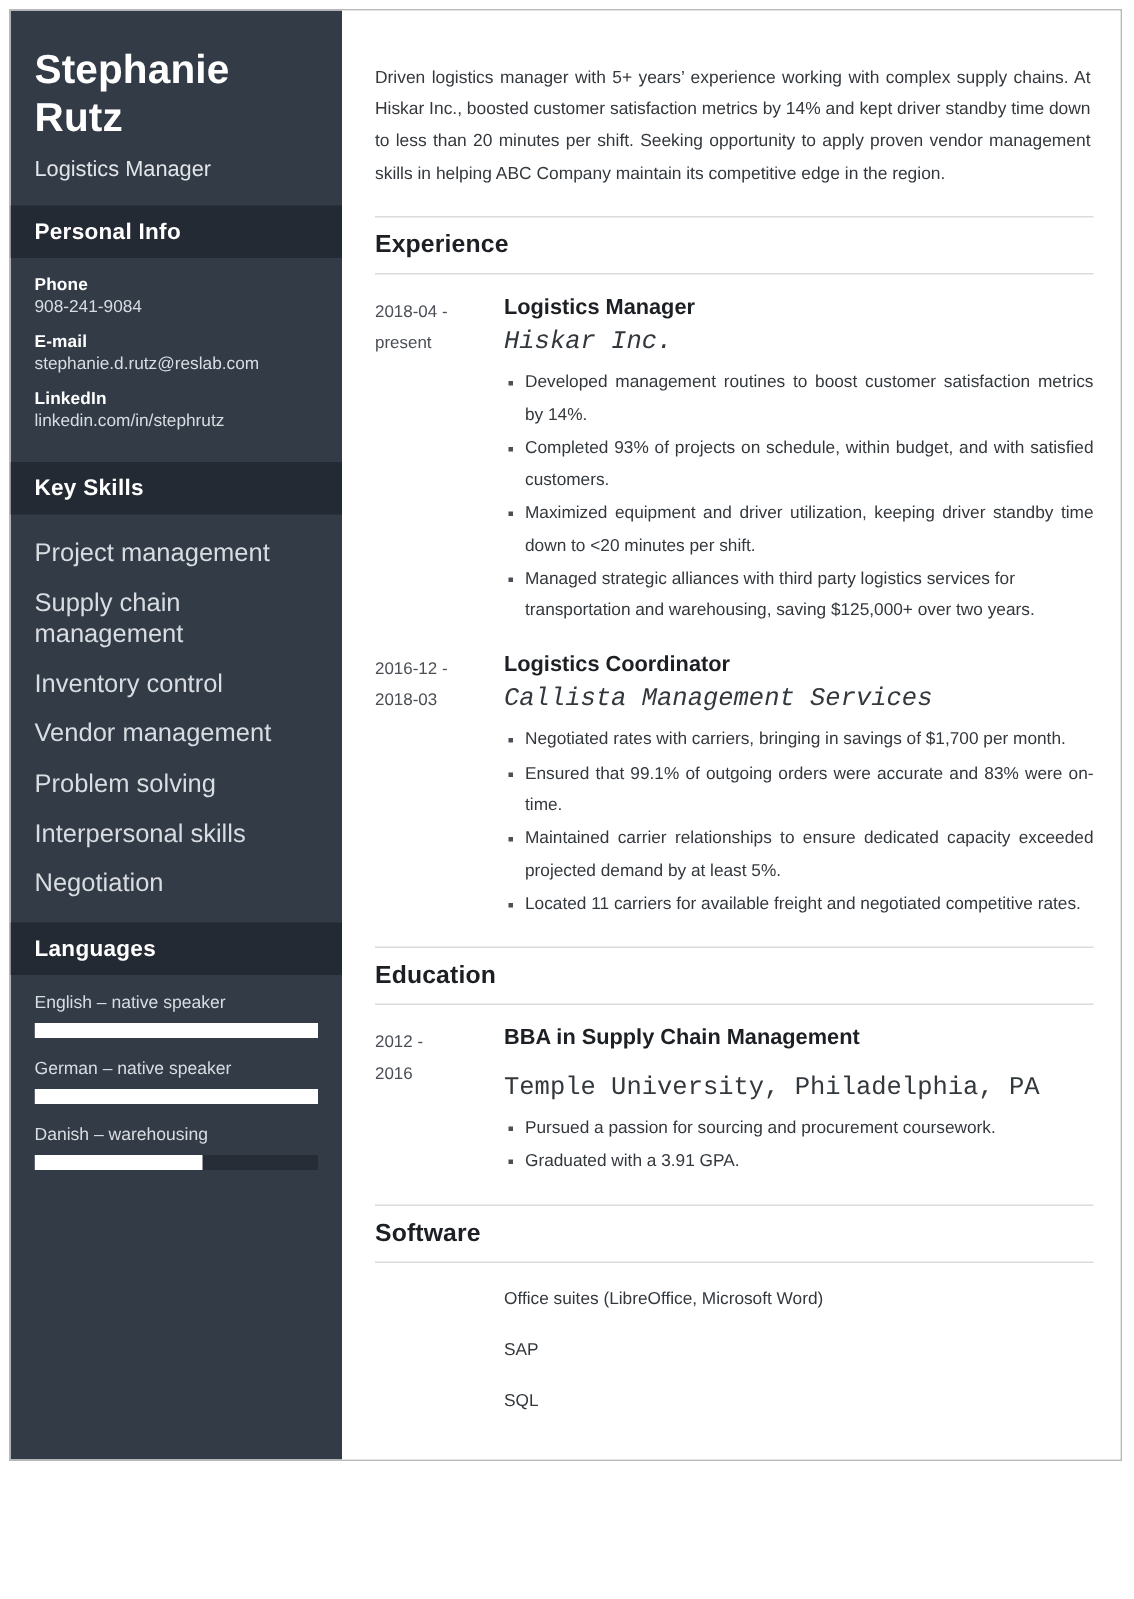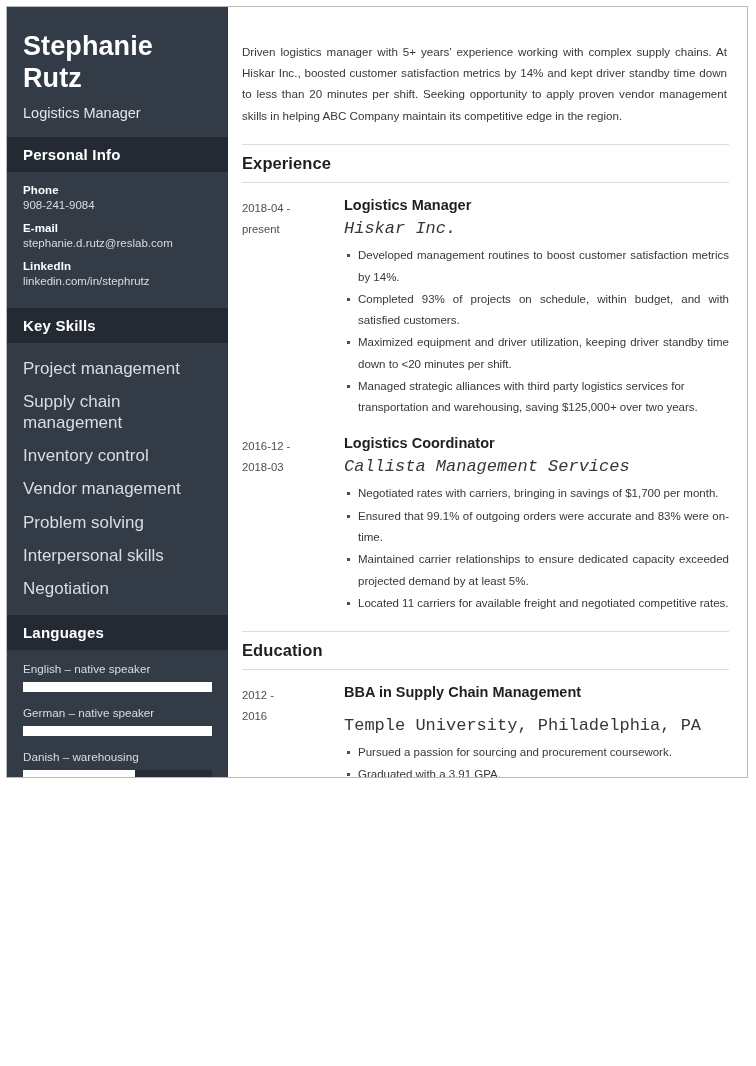--- a/index.html
+++ b/index.html
@@ -11,21 +11,21 @@
     width: 756px;
     height: 1066px;
     font-family: "Liberation Sans", sans-serif;
     -webkit-font-smoothing: antialiased;
   }
   .page {
     position: absolute;
     left: 6px;
     top: 6px;
     width: 742px;
-    height: 772px;
+    height: 968px;
     box-sizing: border-box;
     border: 1px solid #b9b9b9;
     background: #ffffff;
     overflow: hidden;
     display: flex;
   }
 
   
   .sidebar {
     width: 221px;
@@ -102,21 +102,21 @@
   }
   .lang-fill {
     position: absolute;
     left: 0; top: 0; bottom: 0;
     background: #ffffff;
   }
 
   
   .main {
     flex: 1 1 auto;
-    padding: 22px 18px 0 14px;
+    padding: 22px 18px 0 22px;
     background: #ffffff;
     min-width: 0;
   }
   .summary {
     font-size: 11.6px;
     line-height: 1.85;
     color: #33383d;
     text-align: justify;
     margin-bottom: 18px;
     padding-right: 2px;
@@ -127,21 +127,21 @@
     font-size: 16.5px;
     font-weight: bold;
     color: #1c1f23;
     border-top: 1px solid #dcdcdc;
     border-bottom: 1px solid #dcdcdc;
     padding: 9px 0 9px 0;
     margin: 0 0 14px 0;
     letter-spacing: 0.1px;
   }
 
-  .entry { display: flex; margin-bottom: 16px; gap: 16px; }
+  .entry { display: flex; margin-bottom: 16px; }
   .entry-date {
     flex: 0 0 86px;
     width: 86px;
     font-size: 11.3px;
     color: #4a4f55;
     line-height: 1.85;
     padding-top: 1px;
   }
   .entry-body { flex: 1 1 auto; min-width: 0; }
   .entry-role {

